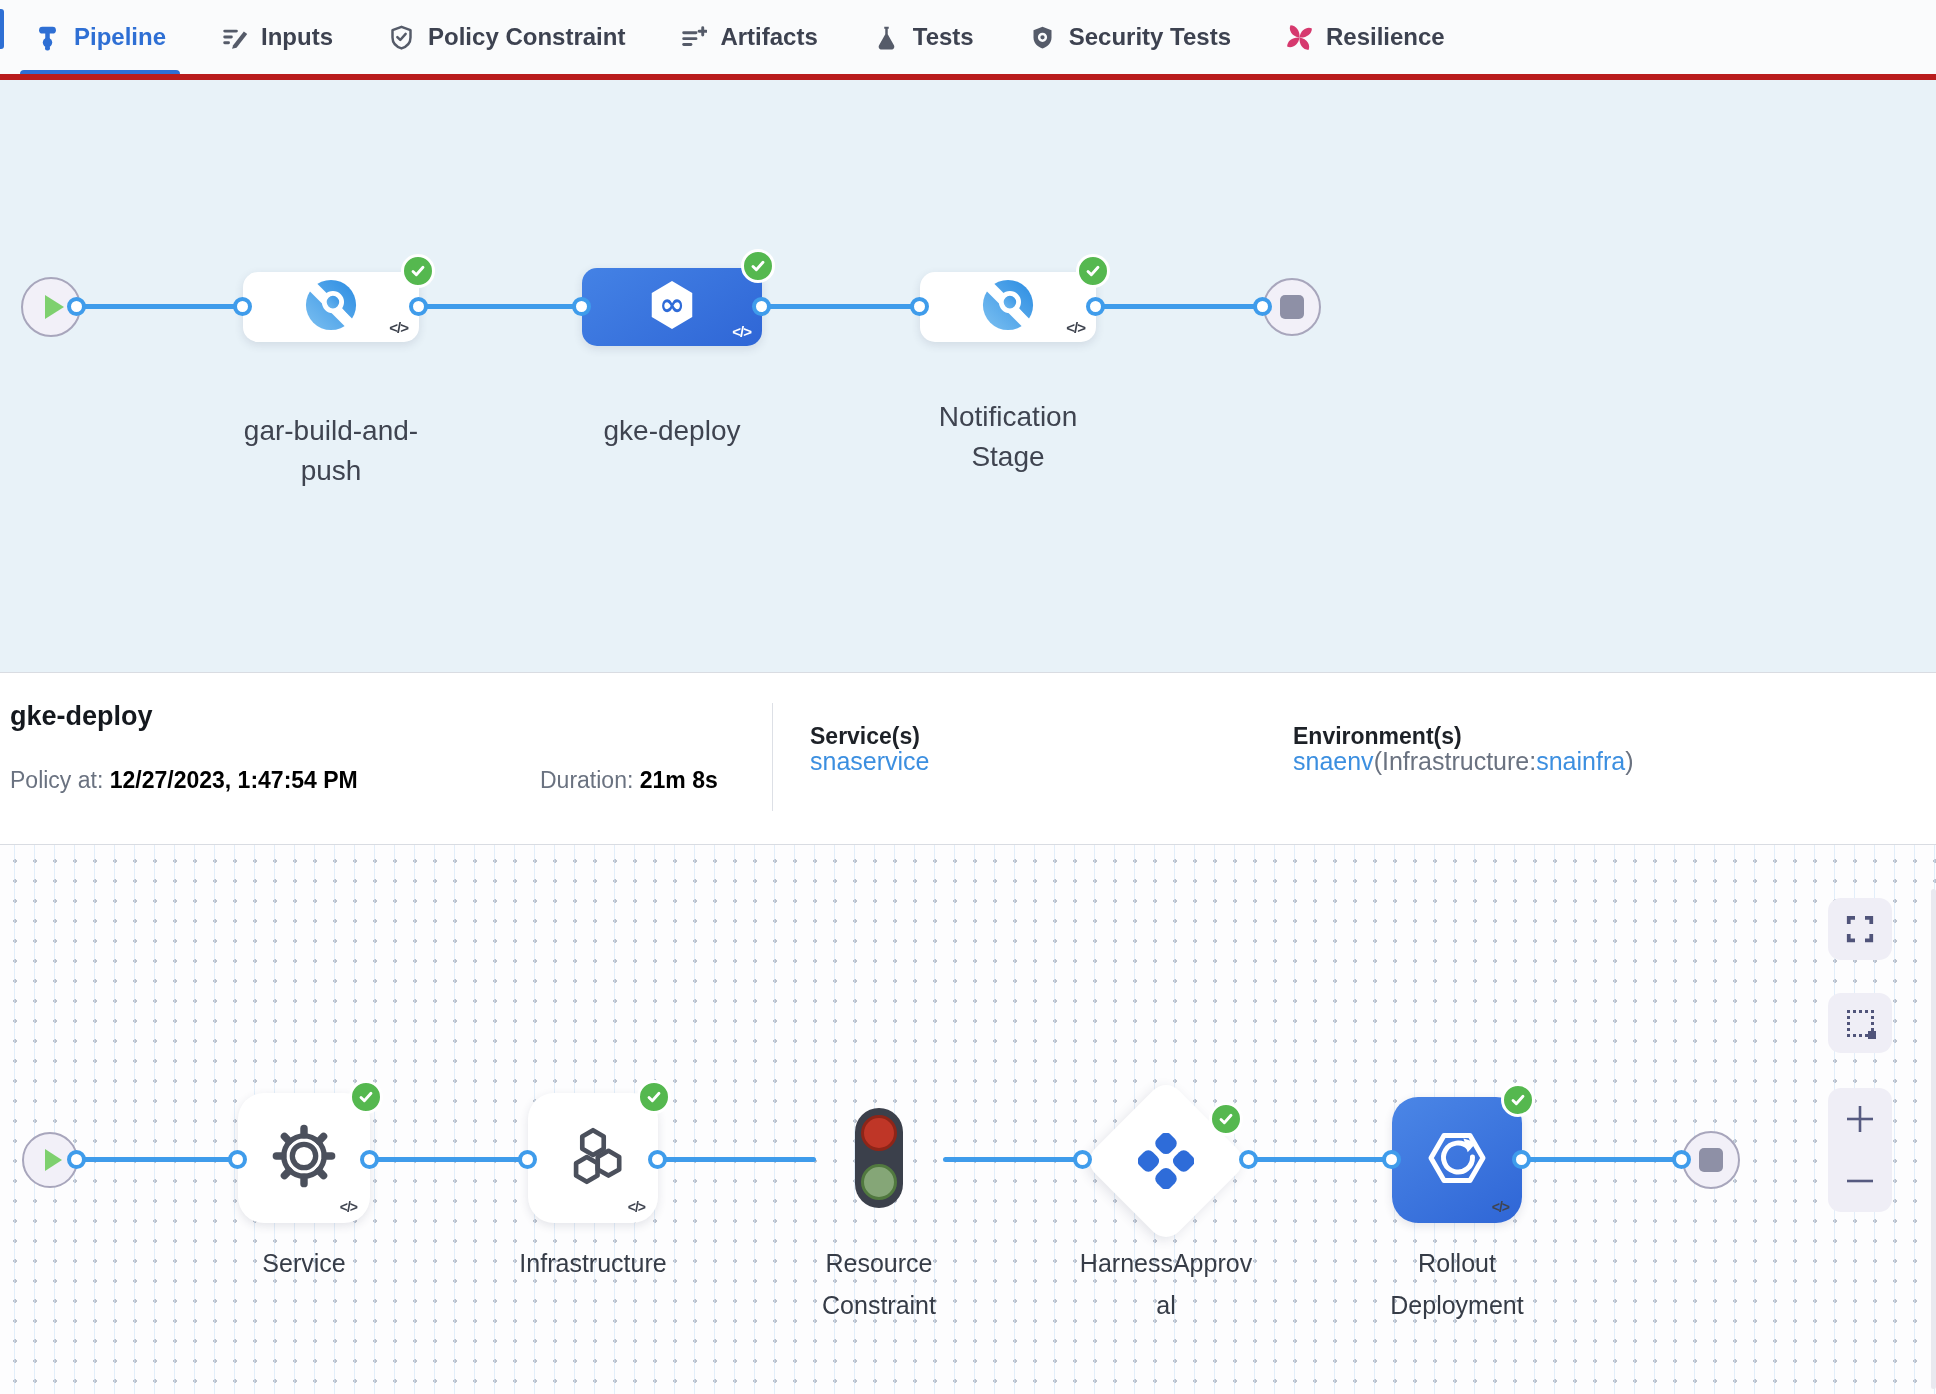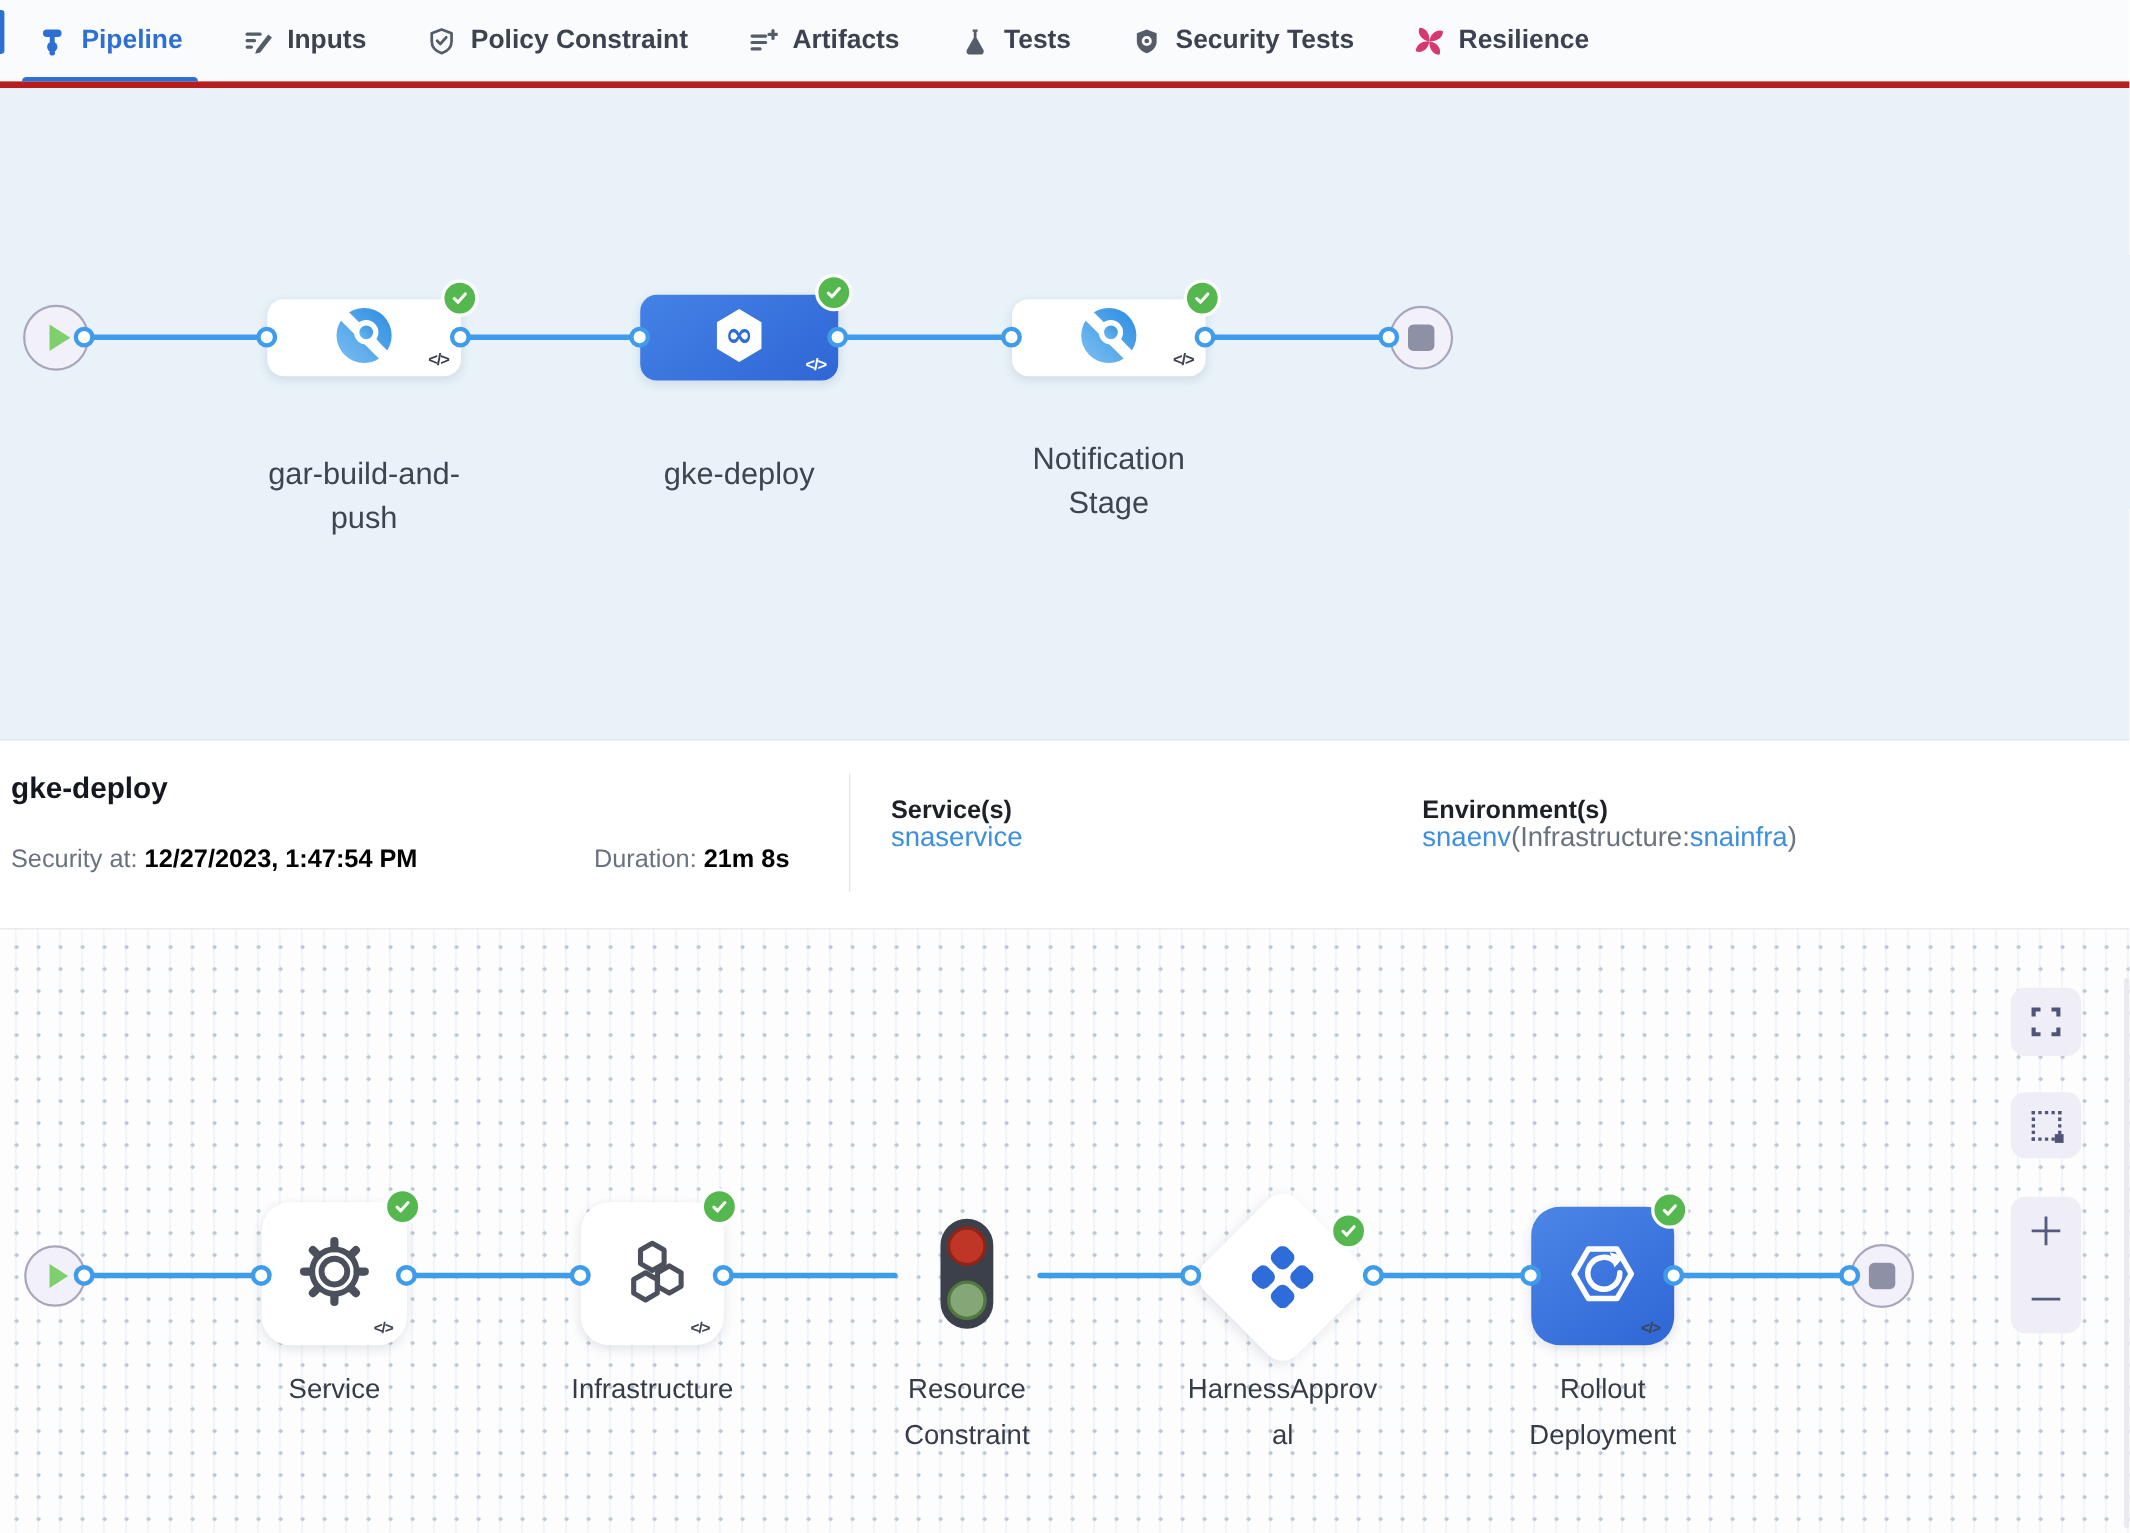--- a/index.html
+++ b/index.html
@@ -251,21 +251,21 @@
 
   <div class="glabel" style="left:231px;top:331px;width:200px;">gar-build-and-push</div>
   <div class="glabel" style="left:572px;top:331px;width:200px;">gke-deploy</div>
   <div class="glabel" style="left:908px;top:317px;width:200px;">Notification Stage</div>
 </section>
 
 <section class="details">
   <div class="d-title">gke-deploy</div>
 
   <div class="d-meta" style="left:10px;">
-    <span>Security at:</span>
+    <span>Policy at:</span>
     <b>12/27/2023, 1:47:54 PM</b>
   </div>
   <div class="d-meta" style="left:540px;">
     <span>Duration:</span>
     <b>21m 8s</b>
   </div>
 
   <div class="d-divider"></div>
 
   <div class="d-col-label" style="left:810px;">Service(s)</div>

